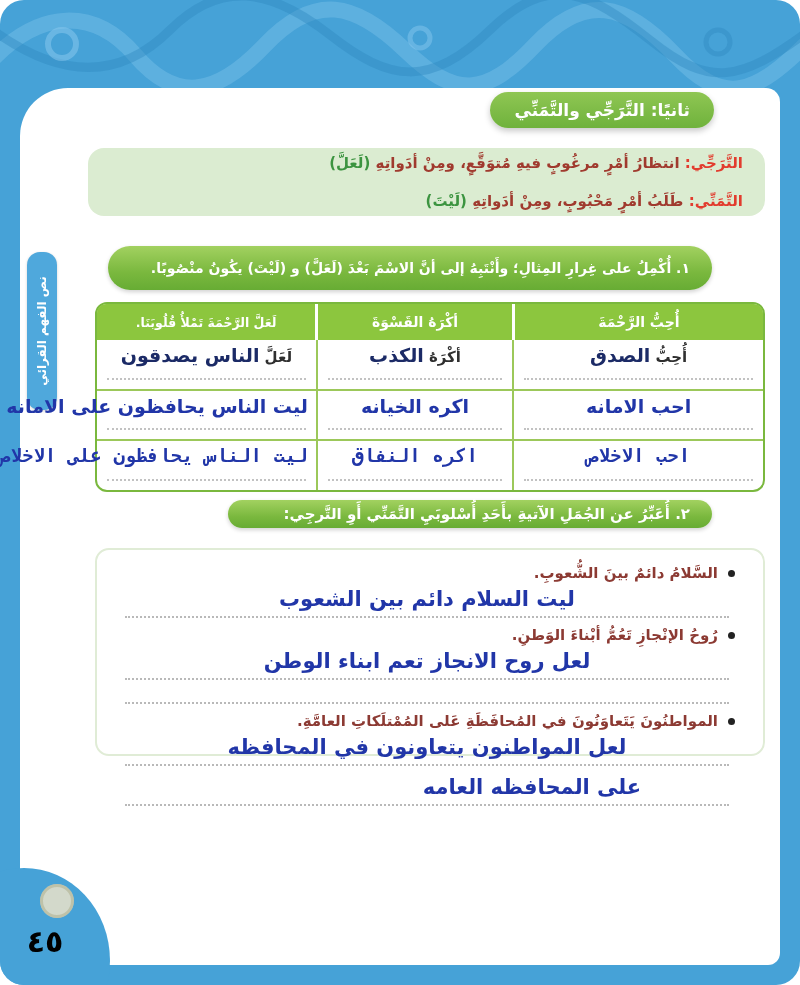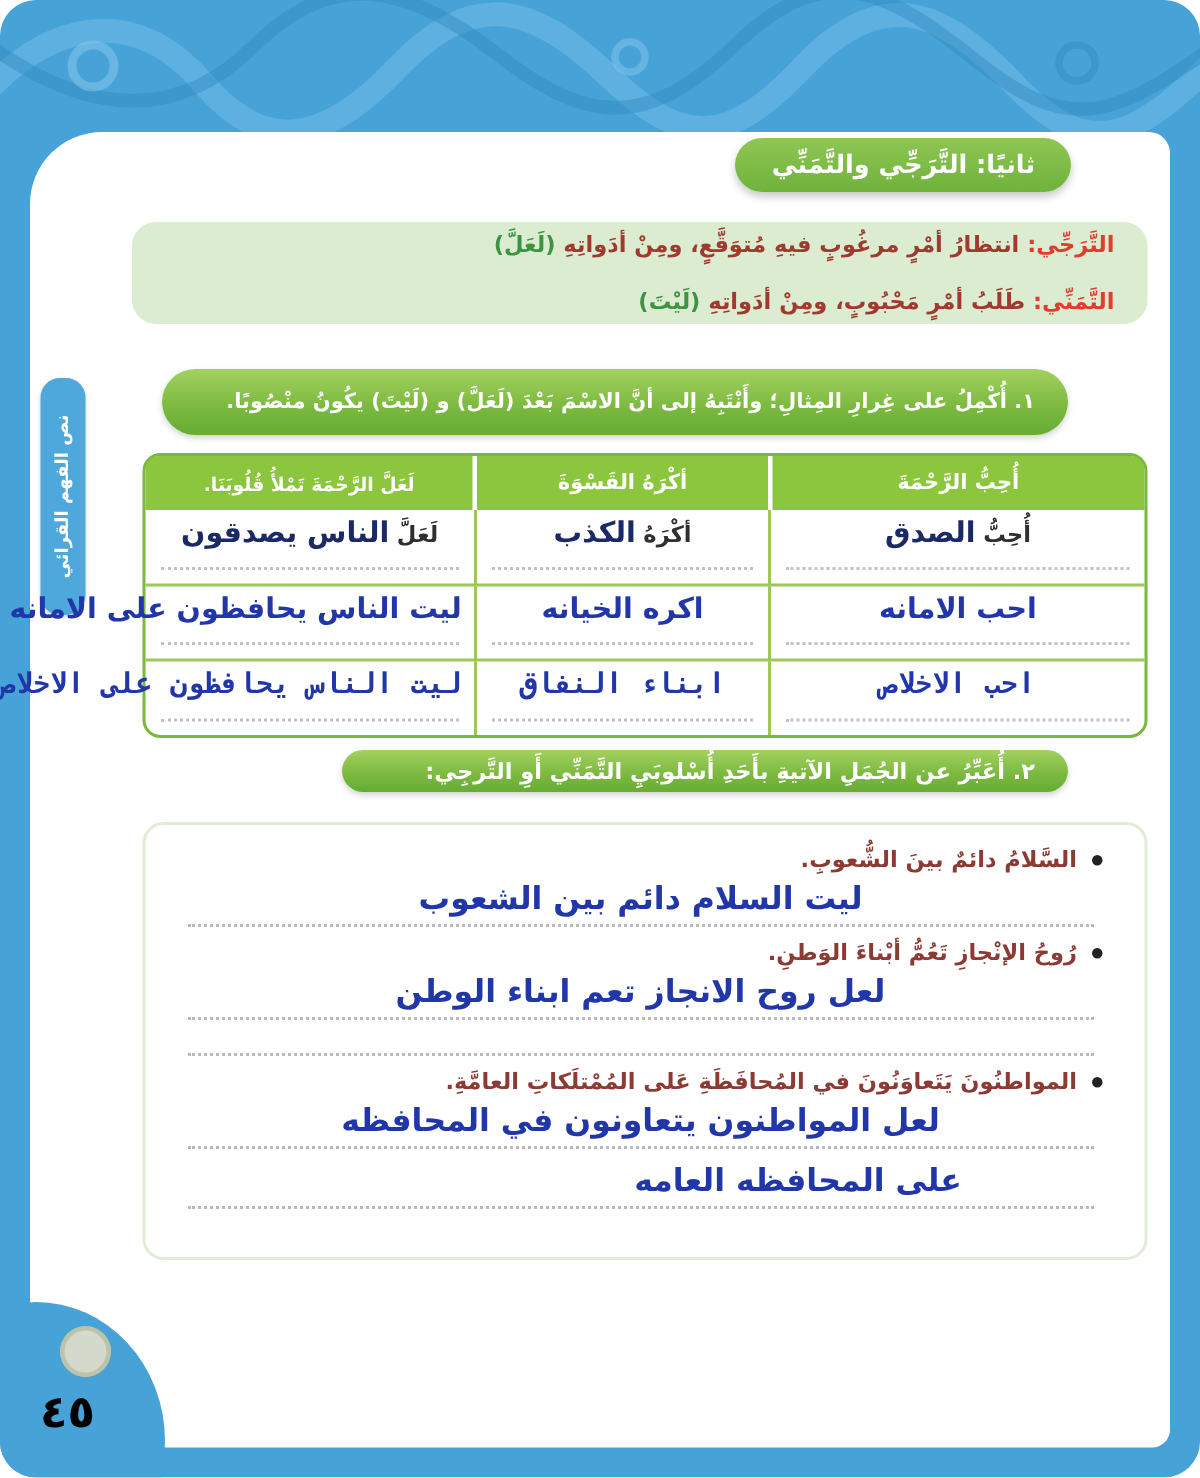--- a/index.html
+++ b/index.html
@@ -89,21 +89,21 @@
   tbody tr:last-child td  { border-bottom:0;font-family:Liberation Mono, monospace; }
   .printed { color:#2f2f2f; font-size:15px; font-weight:bold; }
   .hand { color:#2136a8; font-weight:bold; font-size:19px; }
   .hand.dark { color:#1b2a66; }
   .nowrap { white-space:nowrap; }
   .dots {
     position:absolute; left:10px; right:10px; bottom:9px;
     border-bottom:2px dotted #c2c2c2;
   }
   .answers-box {
-    position:absolute; right:35px; left:95px; top:548px; height:292px;
+    position:absolute; right:35px; left:95px; top:548px; height:208px;
     border:2px solid #e0ecd6; border-radius:14px; direction:rtl;
     padding:14px 28px 0;
   }
   .qa-item { margin-bottom:8px; }
   .prompt-line {
     display:flex; align-items:center; gap:10px;
     color:#8c3a33; font-weight:bold; font-size:15px;
   }
   .bullet { width:7px; height:7px; background:#222; border-radius:50%; flex:none; }
   .answer-line {
@@ -193,21 +193,21 @@
             <span class="hand nowrap">ليت الناس يحافظون على الامانه</span>
             <i class="dots"></i>
           </td>
         </tr>
         <tr>
           <td>
             <span class="hand">احب الاخلاص</span>
             <i class="dots"></i>
           </td>
           <td>
-            <span class="hand">ابناء النفاق</span>
+            <span class="hand">اكره النفاق</span>
             <i class="dots"></i>
           </td>
           <td>
             <span class="hand nowrap">ليت الناس يحافظون على الاخلاص</span>
             <i class="dots"></i>
           </td>
         </tr>
       </tbody>
     </table>
   </div>

